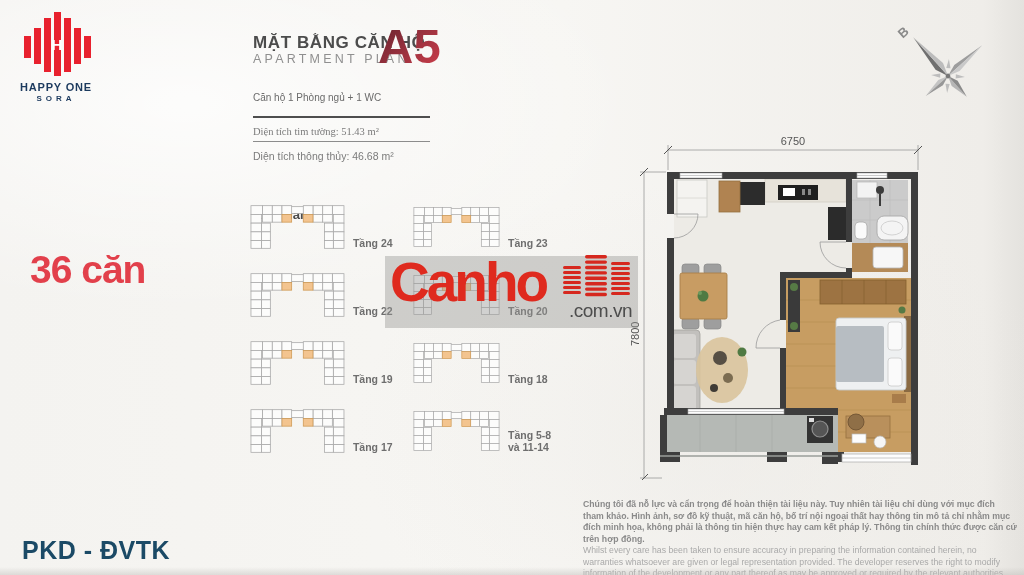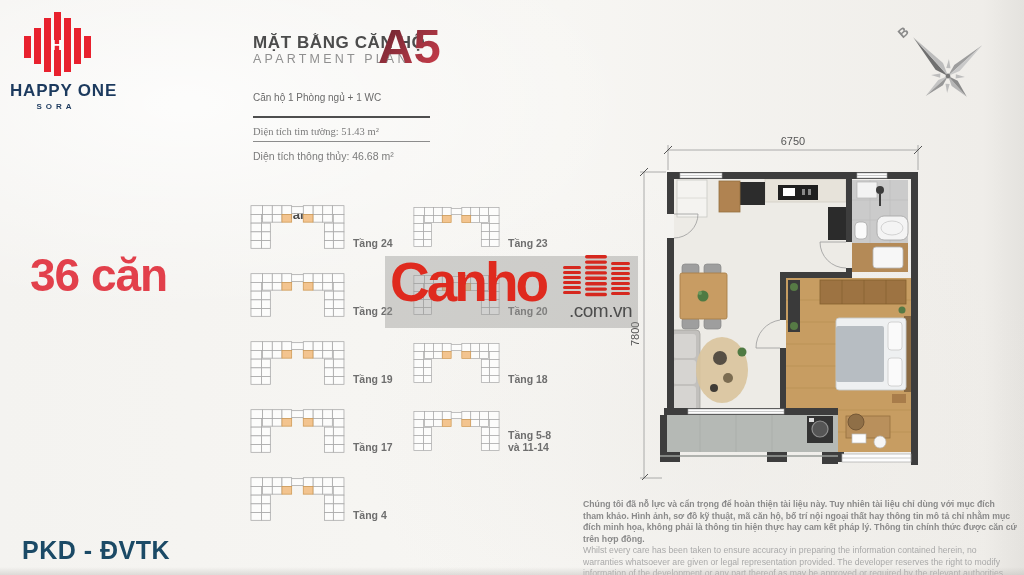--- a/index.html
+++ b/index.html
@@ -11,24 +11,24 @@
       radial-gradient(700px 320px at 18% 18%, rgba(255,255,255,.75), transparent 65%),
       radial-gradient(600px 420px at 70% 75%, rgba(236,234,230,.55), transparent 60%),
       linear-gradient(90deg,#f4f3f0 0%,#f7f6f3 55%,#efede9 96%,#e4e2de 100%);
   }
   .page::after { content:""; position:absolute; left:0; right:0; bottom:0; height:8px;
     background:linear-gradient(180deg,transparent,rgba(190,188,184,.45)); }
 
   
   .logo { position:absolute; left:10px; top:10px; width:92px; text-align:center; }
   .logo svg { display:block; margin:0 auto; }
-  .logo-title { color:#1c3a5e; font-weight:bold; font-size:17px; letter-spacing:.8px; margin-top:3px; white-space:nowrap; }
+  .logo-title { color:#1c3a5e; font-weight:bold; font-size:11px; letter-spacing:.8px; margin-top:3px; white-space:nowrap; }
   .logo-sub   { color:#1c3a5e; font-weight:bold; font-size:8px; letter-spacing:4px; margin-top:1px; }
   .units-count { position:absolute; left:30px; top:248px; width:160px; color:#e2404b;
-    font-size:46px; font-weight:bold; letter-spacing:-1px; }
+    font-size:39px; font-weight:bold; letter-spacing:-1px; }
   .left-footer { position:absolute; left:22px; top:536px; color:#1b4a66; font-size:25px; font-weight:bold; letter-spacing:.5px; }
 
   
   .hdr-vi { position:absolute; left:253px; top:33px; font-size:17px; font-weight:bold; color:#4c4c4c; letter-spacing:.6px; }
   .hdr-en { position:absolute; left:253px; top:52px; font-size:12.5px; color:#8f8f8f; letter-spacing:3.2px; }
   .hdr-code { position:absolute; left:378px; top:22px; font-size:49px; font-weight:bold; line-height:1;
     background:linear-gradient(135deg,#6e2530 10%,#a03340 55%,#c93c49 95%);
     -webkit-background-clip:text; background-clip:text; color:transparent;text-align:right; }
   .unit-type { position:absolute; left:253px; top:92px; font-size:10px; color:#6a6a6a;text-align:right; }
   .rule1 { position:absolute; left:253px; top:116px; width:177px; height:2px; background:#4e4e4e; }
@@ -185,28 +185,20 @@
 
     <div class="kp-cell">
       <svg width="98" height="46" viewBox="0 0 98 46">
         <rect x="42" y="2" width="14" height="7" fill="#fcfcfb" stroke="#a8a8a8" stroke-width="0.8"></rect>
         <use href="#kp-wing"></use>
         <use href="#kp-wing" transform="translate(98,0) scale(-1,1)"></use>
       </svg>
       <div class="kp-label">Tầng 5-8 và 11-14</div>
     </div>
 
-    <div class="kp-cell">
-      <svg width="98" height="46" viewBox="0 0 98 46">
-        <rect x="42" y="2" width="14" height="7" fill="#fcfcfb" stroke="#a8a8a8" stroke-width="0.8"></rect>
-        <use href="#kp-wing"></use>
-        <use href="#kp-wing" transform="translate(98,0) scale(-1,1)"></use>
-      </svg>
-      <div class="kp-label">Tầng 4</div>
-    </div>
   </div>
 
   <svg class="compass" width="115" height="125" viewBox="0 0 115 125">
     <g transform="translate(60,70) rotate(-42)">
       <polygon points="0,-52 -5,-13 0,0" fill="#6f6f6f"></polygon>
       <polygon points="0,-52 5,-13 0,0" fill="#bcbcbc"></polygon>
       <polygon points="0,28 -4,10 0,0" fill="#b5b5b5"></polygon>
       <polygon points="0,28 4,10 0,0" fill="#8a8a8a"></polygon>
       <polygon points="46,0 12,-4 0,0" fill="#9d9d9d"></polygon>
       <polygon points="46,0 12,4 0,0" fill="#c9c9c9"></polygon>

